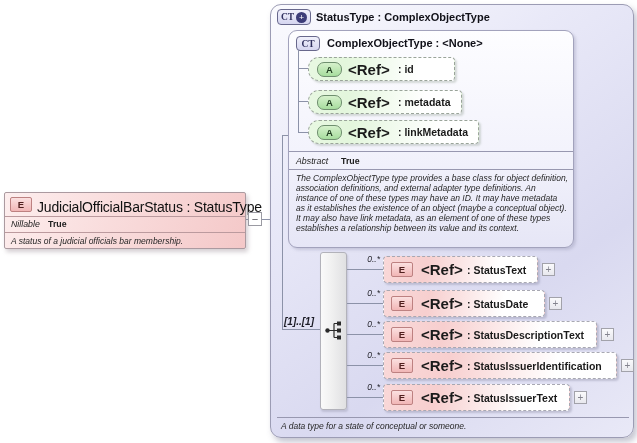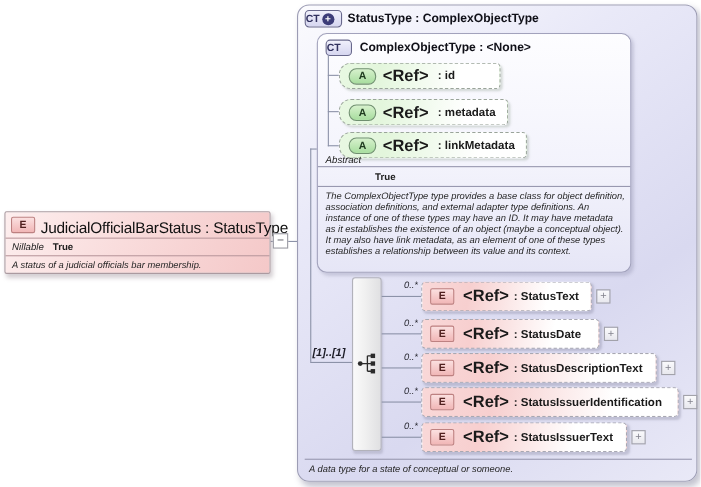--- a/index.html
+++ b/index.html
@@ -26,24 +26,24 @@
     box-shadow:2px 3px 4px rgba(150,135,145,.4);}
 
   .badge-e{display:inline-block;width:22px;height:15px;box-sizing:border-box;flex:none;
     border:1px solid #bd8181;border-radius:2px;text-align:center;
     background:linear-gradient(to bottom,#fbe0e0,#f1b6b6);
     font-size:9.5px;font-weight:bold;line-height:13px;color:#50201f;}
   .badge-a{display:inline-block;width:25px;height:15px;box-sizing:border-box;flex:none;
     border:1px solid #6f8f6f;border-radius:7px;text-align:center;
     background:linear-gradient(to bottom,#d6f1cc,#a7dd9e);
     font-size:9.5px;font-weight:bold;line-height:13px;color:#203c20;}
-  .badge-ct{display:inline-flex;align-items:center;justify-content:flex-start;box-sizing:border-box;flex:none;
+  .badge-ct{display:inline-flex;align-items:center;justify-content:center;box-sizing:border-box;flex:none;
     border:1px solid #68688c;border-radius:4px;
     background:linear-gradient(to bottom,#f0f0fb,#d6d6f0);
-    font-size:9.5px;font-weight:bold;color:#30305e;}
+    font-size:9.5px;font-weight:bold;color:#30305e;font-family:Liberation Serif, serif;}
   .ct-plus-circle{display:inline-block;width:11px;height:11px;border-radius:50%;
     background:#3c3c78;color:#ffffff;font-size:9px;font-weight:bold;line-height:11px;
     text-align:center;margin-left:2px;}
 
   .elem-row{position:absolute;display:flex;align-items:center;height:27px;}
   .elem-box{display:inline-flex;align-items:center;height:27px;box-sizing:border-box;
     padding:0 10px 0 7px;border:1px dashed #a8a8b2;border-radius:4px;
     background:linear-gradient(100deg,#f9d8d8 0%,#f7cfcf 28%,#ffffff 74%);
     box-shadow:2px 2px 2px rgba(130,130,155,.35);}
   .attr-row{position:absolute;display:flex;align-items:center;height:24px;}
@@ -123,21 +123,21 @@
   </div>
   <div class="attr-row" style="left:308px;top:120px;">
     <span class="attr-box" style="min-width:166px;">
       <span class="badge-a">A</span>
       <span class="ref-span">&lt;Ref&gt;</span>
       <span class="name-span">: linkMetadata</span>
     </span>
   </div>
 
   <div class="sep-lav" style="left:289px;top:151px;width:284px;"></div>
-  <div class="abs t-prop-label" style="left:296px;top:140px;">Abstract</div>
+  <div class="abs t-prop-label" style="left:296px;top:156px;">Abstract</div>
   <div class="abs t-prop-value" style="left:341px;top:156px;">True</div>
   <div class="sep-lav" style="left:289px;top:169px;width:284px;"></div>
   <div class="abs t-desc" style="left:296px;top:173px;width:272px;">The ComplexObjectType type provides a base class for object definition, association definitions, and external adapter type definitions. An instance of one of these types may have an ID. It may have metadata as it establishes the existence of an object (maybe a conceptual object). It may also have link metadata, as an element of one of these types establishes a relationship between its value and its context.</div>
 
   <div class="abs t-card" style="left:284px;top:316px;">[1]..[1]</div>
   <div class="seq-bar"></div>
   <svg class="abs" style="left:324px;top:320px;" width="20" height="21" viewBox="0 0 20 21">
     <circle cx="3.5" cy="10.5" r="2.2" fill="#2a2a2a"></circle>
     <path d="M5 10.5 H10 M10 3.5 V17.5 M10 3.5 H14 M10 10.5 H14 M10 17.5 H14" stroke="#2a2a2a" stroke-width="1.2" fill="none"></path>
     <rect x="13" y="1.5" width="4" height="4" fill="#2a2a2a"></rect>

